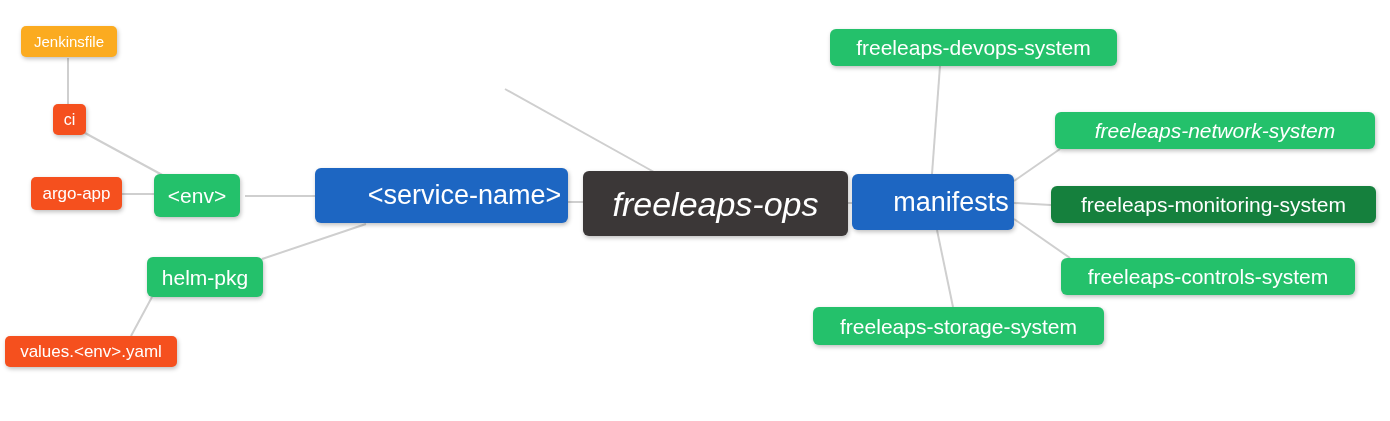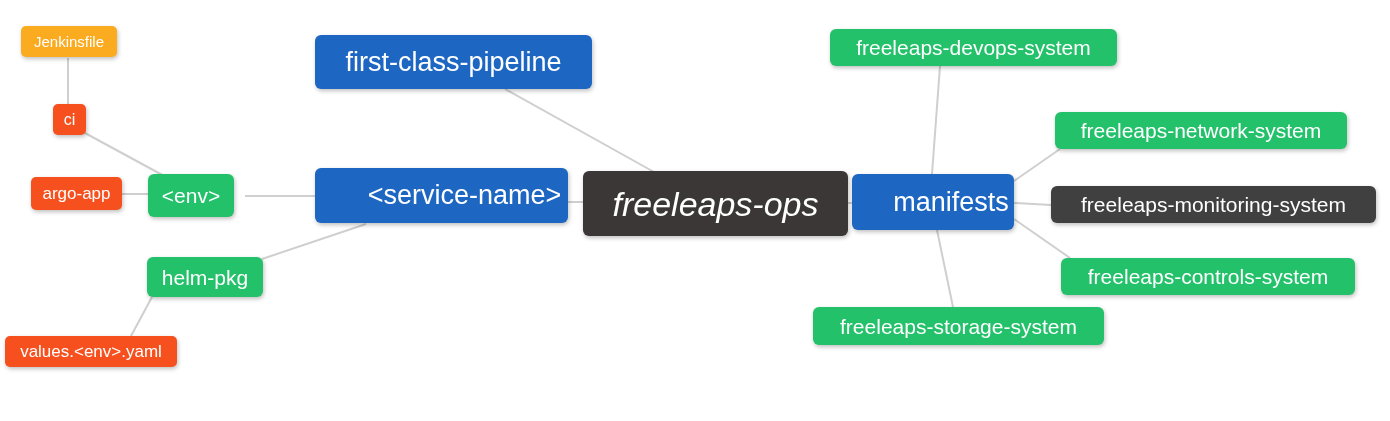--- a/index.html
+++ b/index.html
@@ -40,24 +40,24 @@
     box-sizing: border-box;
     line-height: 1;
   }
   
   .n-freeleaps-ops       { left: 583px;  top: 171px; width: 265px; height: 65px; font-size: 34px; }
   
   .n-first-class-pipeline{ left: 315px;  top: 35px;  width: 277px; height: 54px; font-size: 27px; }
   .n-service-name        { left: 315px;  top: 168px; width: 253px; height: 55px; font-size: 27px; }
   .n-manifests           { left: 852px;  top: 174px; width: 162px; height: 56px; font-size: 27px; padding-left: 36px; }
   
-  .n-env                 { left: 148px;  top: 174px; width: 86px;  height: 43px; font-size: 21px; }
+  .n-env                 { left: 154px;  top: 174px; width: 86px;  height: 43px; font-size: 21px; }
   .n-helm-pkg            { left: 147px;  top: 257px; width: 116px; height: 40px; font-size: 21px; }
   .n-devops-system       { left: 797px;  top: 29px;  width: 287px; height: 37px; font-size: 21px; }
-  .n-network-system      { left: 1055px; top: 112px; width: 292px; height: 37px; font-size: 21px; }
+  .n-network-system      { left: 1055px; top: 112px; width: 320px; height: 37px; font-size: 21px; font-style: italic; }
   .n-monitoring-system   { left: 1051px; top: 186px; width: 325px; height: 37px; font-size: 21px; }
   .n-controls-system     { left: 1061px; top: 258px; width: 294px; height: 37px; font-size: 21px; }
   .n-storage-system      { left: 813px;  top: 307px; width: 291px; height: 38px; font-size: 21px; }
   
   .n-ci                  { left: 53px;   top: 104px; width: 33px;  height: 31px; font-size: 16px; border-radius: 5px; }
   .n-argo-app            { left: 31px;   top: 177px; width: 91px;  height: 33px; font-size: 17px; border-radius: 5px; }
   .n-values-env-yaml     { left: 5px;    top: 336px; width: 172px; height: 31px; font-size: 17px; border-radius: 5px; }
   
   .n-jenkinsfile         { left: 21px;   top: 26px;  width: 96px;  height: 31px; font-size: 15px; border-radius: 5px; }
 </style>
@@ -82,23 +82,22 @@
     <line x1="1014" y1="219" x2="1070" y2="258"></line>
     <line x1="937" y1="230" x2="953" y2="307"></line>
   </svg>
 
   <div class="node n-jenkinsfile" style="background-color: rgb(251, 171, 32);">Jenkinsfile</div>
   <div class="node n-ci" style="background-color: rgb(245, 80, 30);">ci</div>
   <div class="node n-argo-app" style="background-color: rgb(245, 80, 30);">argo-app</div>
   <div class="node n-env" style="background-color: rgb(36, 193, 107);">&lt;env&gt;</div>
   <div class="node n-helm-pkg" style="background-color: rgb(36, 193, 107);">helm-pkg</div>
   <div class="node n-values-env-yaml" style="background-color: rgb(245, 80, 30);">values.&lt;env&gt;.yaml</div>
-  <div class="node n-first-class-pipeline" style="background-color: rgb(29, 102, 194);">first-class-pipeline</div>
   <div class="node n-service-name" style="background-color: rgb(29, 102, 194); padding-left: 46px;">&lt;service-name&gt;</div>
   <div class="node n-freeleaps-ops" style="background-color: rgb(59, 55, 55); font-style: italic;">freeleaps-ops</div>
   <div class="node n-manifests" style="background-color: rgb(29, 102, 194);">manifests</div>
   <div class="node n-devops-system" style="background-color: rgb(36, 193, 107); margin-left: 33px;">freeleaps-devops-system</div>
   <div class="node n-network-system" style="background-color: rgb(36, 193, 107);">freeleaps-network-system</div>
-  <div class="node n-monitoring-system" style="background-color: #404040;">freeleaps-monitoring-system</div>
+  <div class="node n-monitoring-system" style="background-color: #15803d;">freeleaps-monitoring-system</div>
   <div class="node n-controls-system" style="background-color: rgb(36, 193, 107);">freeleaps-controls-system</div>
   <div class="node n-storage-system" style="background-color: rgb(36, 193, 107);">freeleaps-storage-system</div>
 
 </div>
 
 </body></html>

